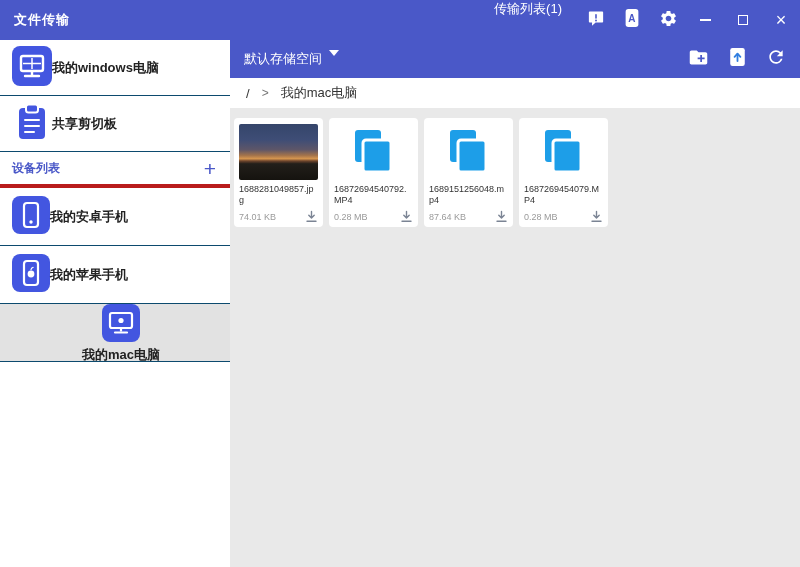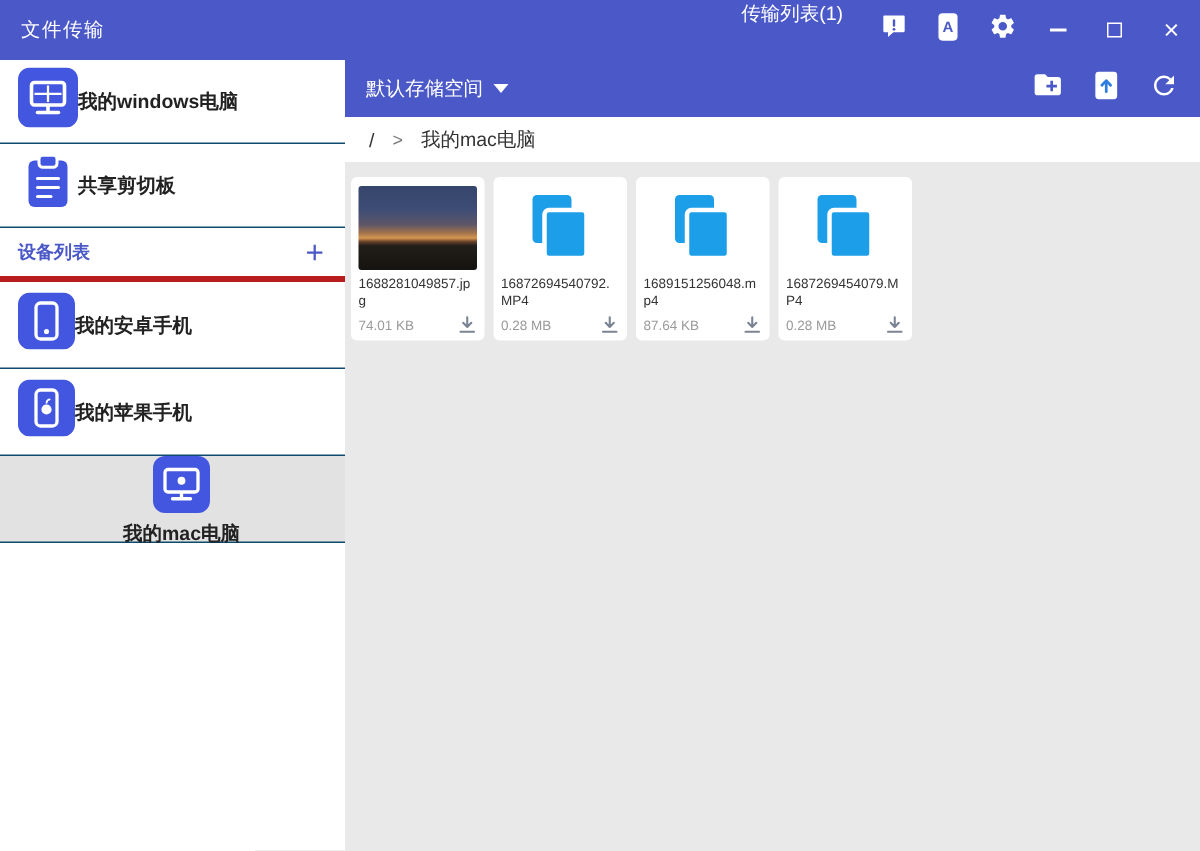--- a/index.html
+++ b/index.html
@@ -2,21 +2,21 @@
 <html><head>
 <meta charset="utf-8">
 <style>
   * { margin:0; padding:0; box-sizing:border-box; }
   html,body { width:800px; height:567px; overflow:hidden; }
   body { font-family:"Liberation Sans", sans-serif; background:#e9e9e9; }
 
   
   .titlebar { height:40px; background:#4a58c8; display:flex; align-items:center;
               justify-content:space-between; padding-left:14px; color:#fff; }
-  .app-title { font-size:13px; font-weight:normal; letter-spacing:1px; }
+  .app-title { font-size:13px; font-weight:bold; letter-spacing:1px; }
   .tb-right { display:flex; align-items:flex-start; height:100%; }
   .transfer-list { font-size:13px; margin-right:16px; cursor:pointer; }
   .tb-iconbtn { width:36px; height:100%; display:flex; align-items:center;
                 justify-content:center; cursor:pointer; }
   .winctl { width:38px; height:100%; display:flex; align-items:center;
             justify-content:center; cursor:pointer; color:#fff; font-size:18px; }
   .min-bar { width:11px; height:2px; background:#fff; }
   .max-box { width:10px; height:10px; border:1.5px solid #fff; }
 
   
@@ -31,21 +31,21 @@
   .side-label { font-size:13px; color:#222; font-weight:600; }
   .device-header { display:flex; align-items:center; justify-content:space-between;
                    height:36px; padding:0 14px 0 12px; border-bottom:4px solid #b91c1c; }
   .dh-label { font-size:12px; color:#4a58c8; font-weight:600; }
   .add-btn { font-size:21px; color:#4a58c8; cursor:pointer; line-height:1; font-weight:400; }
 
   
   .main { flex:1; display:flex; flex-direction:column; background:#e9e9e9; }
   .toolbar { height:38px; background:#4a58c8; display:flex; align-items:center;
              justify-content:space-between; padding:0 14px; }
-  .storage { display:flex; align-items:center; gap:7px; color:#fff; font-size:13px; cursor:pointer; }
+  .storage { display:flex; gap:7px; color:#fff; font-size:13px; cursor:pointer; }
   .caret { width:0; height:0; border-left:5px solid transparent;
            border-right:5px solid transparent; border-top:6px solid #fff; }
   .toolbar-icons { display:flex; align-items:center; gap:20px; }
   .tbtn { cursor:pointer; display:flex; align-items:center; }
 
   .breadcrumb { height:30px; background:#fff; display:flex; align-items:center;
                 gap:12px; padding:0 16px; font-size:13px; color:#333; }
   .crumb-root { cursor:pointer; }
   .sep { color:#777; font-size:12px; }
 

